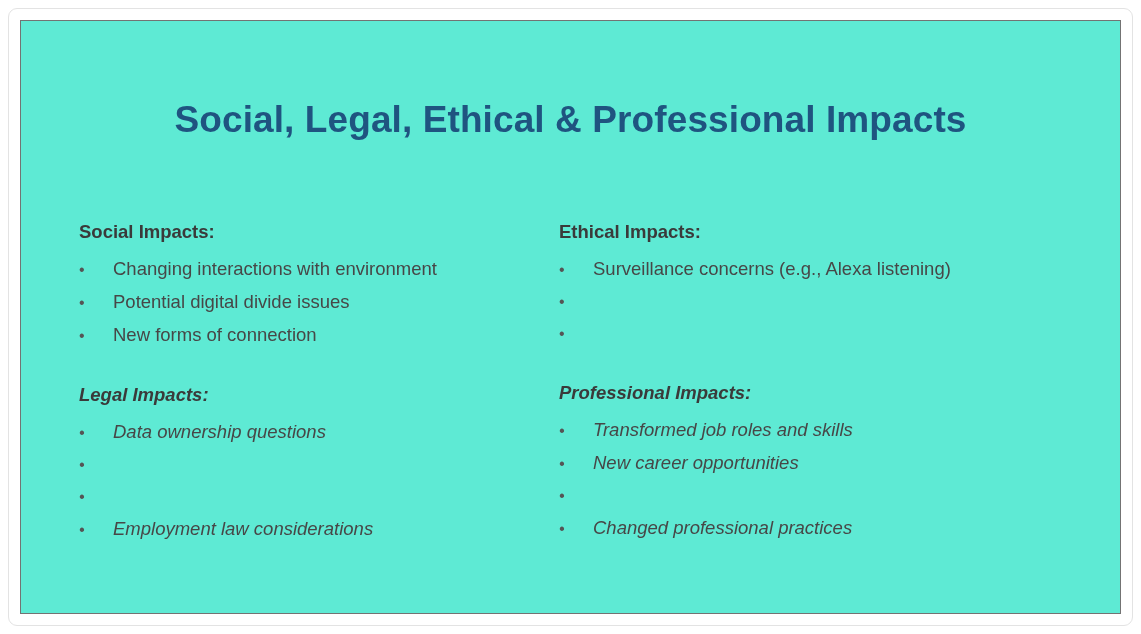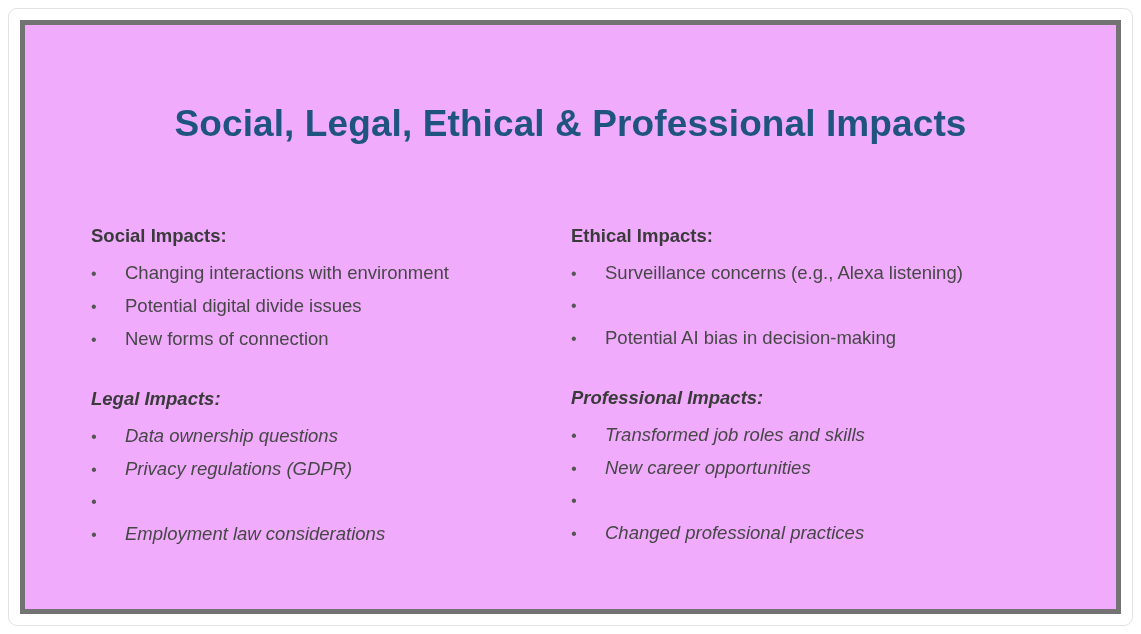--- a/index.html
+++ b/index.html
@@ -27,42 +27,42 @@
     border-radius: 9px;
     padding: 11px;
   }
 
   
   .slide-panel {
     position: relative;
     width: 100%;
     height: 100%;
     box-sizing: border-box;
-    background: #f0abfc;
-    border: 5px solid #737373;
+    background: #5eead4;
+    border: 1px solid #737373;
   }
 
   
   .slide-title {
     position: absolute;
     left: 0;
     right: 0;
     top: 78px;
     text-align: center;
     font-size: 37px;
     font-weight: bold;
     color: #1f5480;
     letter-spacing: 0.1px;
     white-space: nowrap;
   }
 
   
   .columns {
     position: absolute;
-    left: 16px;
+    left: 8px;
     top: 200px;
     right: 0;
     display: flex;
   }
   .column {
     box-sizing: border-box;
   }
   .column.left  { width: 515px; padding-left: 50px; }
   .column.right { width: 545px; padding-left: 15px; }
 
@@ -130,21 +130,20 @@
           </div>
           <div class="section">
             <div class="section-heading">Legal Impacts:</div>
             <ul class="bullets">
               <li>
                 <span class="bullet-dot">•</span>
                 <span class="bullet-text">Data ownership questions</span>
               </li>
               <li>
                 <span class="bullet-dot">•</span>
-                <span class="bullet-text">Privacy regulations (GDPR)</span>
               </li>
               <li>
                 <span class="bullet-dot">•</span>
               </li>
               <li>
                 <span class="bullet-dot">•</span>
                 <span class="bullet-text">Employment law considerations</span>
               </li>
             </ul>
           </div>
@@ -155,21 +154,20 @@
             <ul class="bullets">
               <li>
                 <span class="bullet-dot">•</span>
                 <span class="bullet-text">Surveillance concerns (e.g., Alexa listening)</span>
               </li>
               <li>
                 <span class="bullet-dot">•</span>
               </li>
               <li>
                 <span class="bullet-dot">•</span>
-                <span class="bullet-text">Potential AI bias in decision-making</span>
               </li>
             </ul>
           </div>
           <div class="section">
             <div class="section-heading">Professional Impacts:</div>
             <ul class="bullets">
               <li>
                 <span class="bullet-dot">•</span>
                 <span class="bullet-text">Transformed job roles and skills</span>
               </li>

